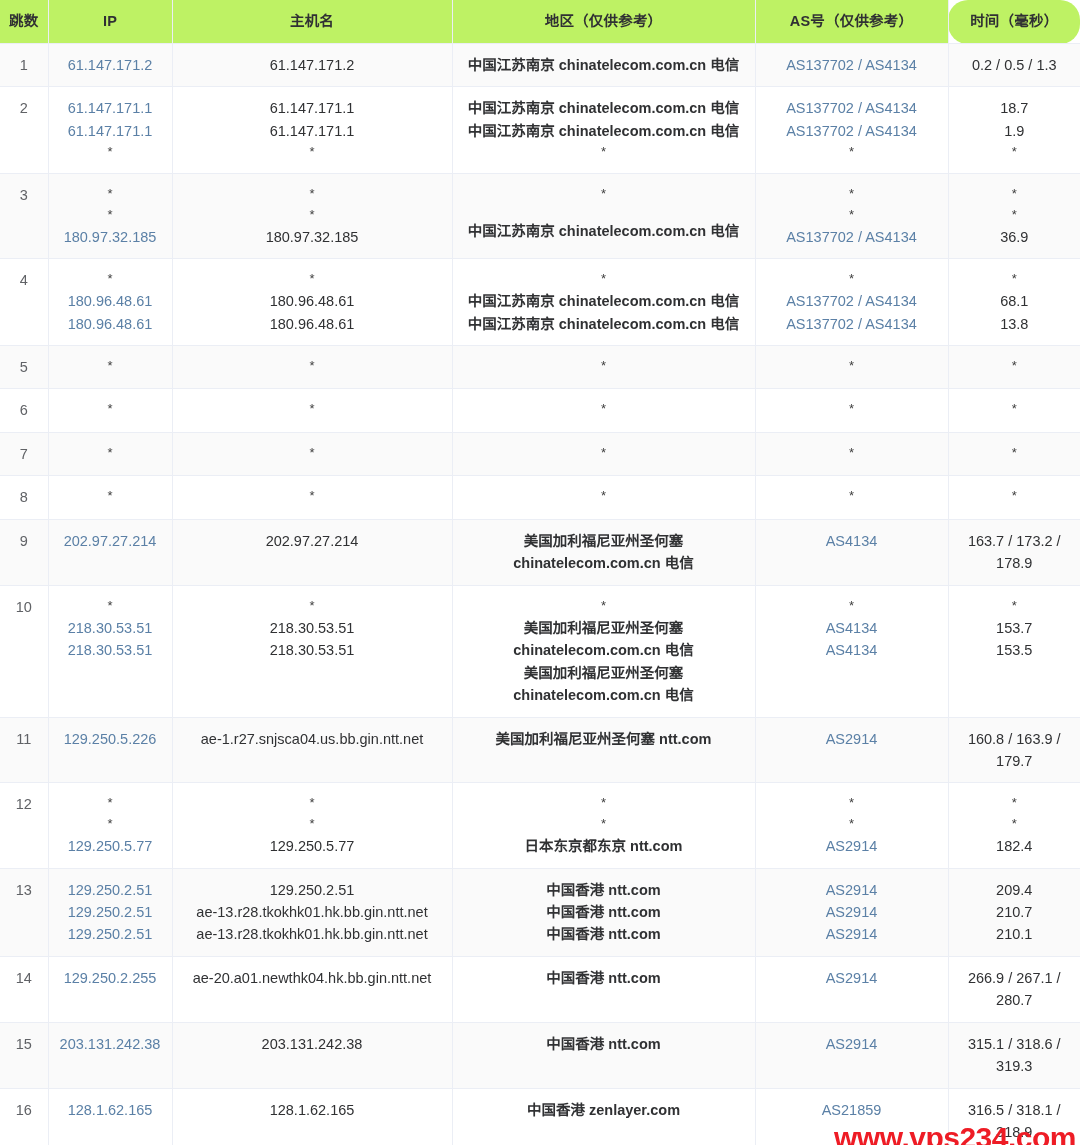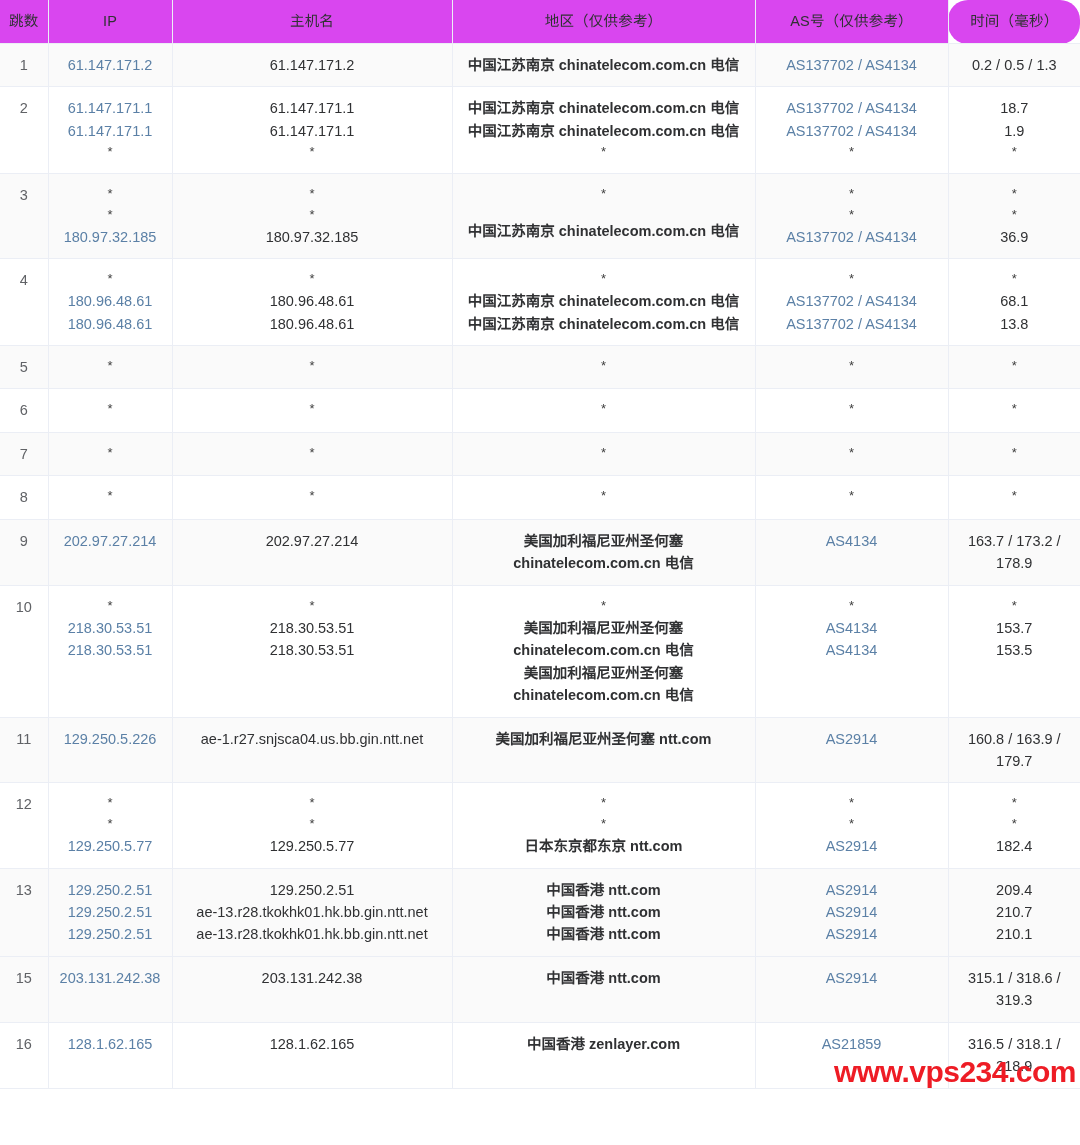--- a/index.html
+++ b/index.html
@@ -31,24 +31,24 @@
   }
 
   table.trace-table col.c-hop   { width: 48px;  }
   table.trace-table col.c-ip    { width: 124px; }
   table.trace-table col.c-host  { width: 280px; }
   table.trace-table col.c-geo   { width: 303px; }
   table.trace-table col.c-as    { width: 193px; }
   table.trace-table col.c-time  { width: 132px; }
 
   thead th {
-    background: #d946ef;
+    background: #bef264;
     border-bottom: 1px solid #ebeef5;
     border-right: 1px solid #ebeef5;
-    font-weight: normal;
+    font-weight: bold;
     font-size: 14.5px;
     color: #303133;
     padding: 11px 18px;
     text-align: center;
     vertical-align: middle;
     line-height: 1.45;
     letter-spacing: 0.2px;
   }
   thead th:last-child { border-right: none; border-radius: 20px; }
   thead th.hop-th {
@@ -442,20 +442,38 @@
             <span class="link-blue">AS2914</span>
             <span class="link-blue">AS2914</span>
             <span class="link-blue">AS2914</span>
           </td>
           <td>
             <span class="plain">209.4</span>
             <span class="plain">210.7</span>
             <span class="plain">210.1</span>
           </td>
         </tr>
+        <tr class="stripe-even">
+          <td class="hop-cell">14</td>
+          <td>
+            <span class="link-blue">129.250.2.255</span>
+          </td>
+          <td>
+            <span class="plain">ae-20.a01.newthk04.hk.bb.gin.ntt.net</span>
+          </td>
+          <td>
+            <span class="geo-line">中国香港 ntt.com</span>
+          </td>
+          <td>
+            <span class="link-blue">AS2914</span>
+          </td>
+          <td>
+            <span class="plain">266.9 / 267.1 / 280.7</span>
+          </td>
+        </tr>
         <tr class="stripe-odd">
           <td class="hop-cell">15</td>
           <td>
             <span class="link-blue">203.131.242.38</span>
           </td>
           <td>
             <span class="plain">203.131.242.38</span>
           </td>
           <td>
             <span class="geo-line">中国香港 ntt.com</span>

